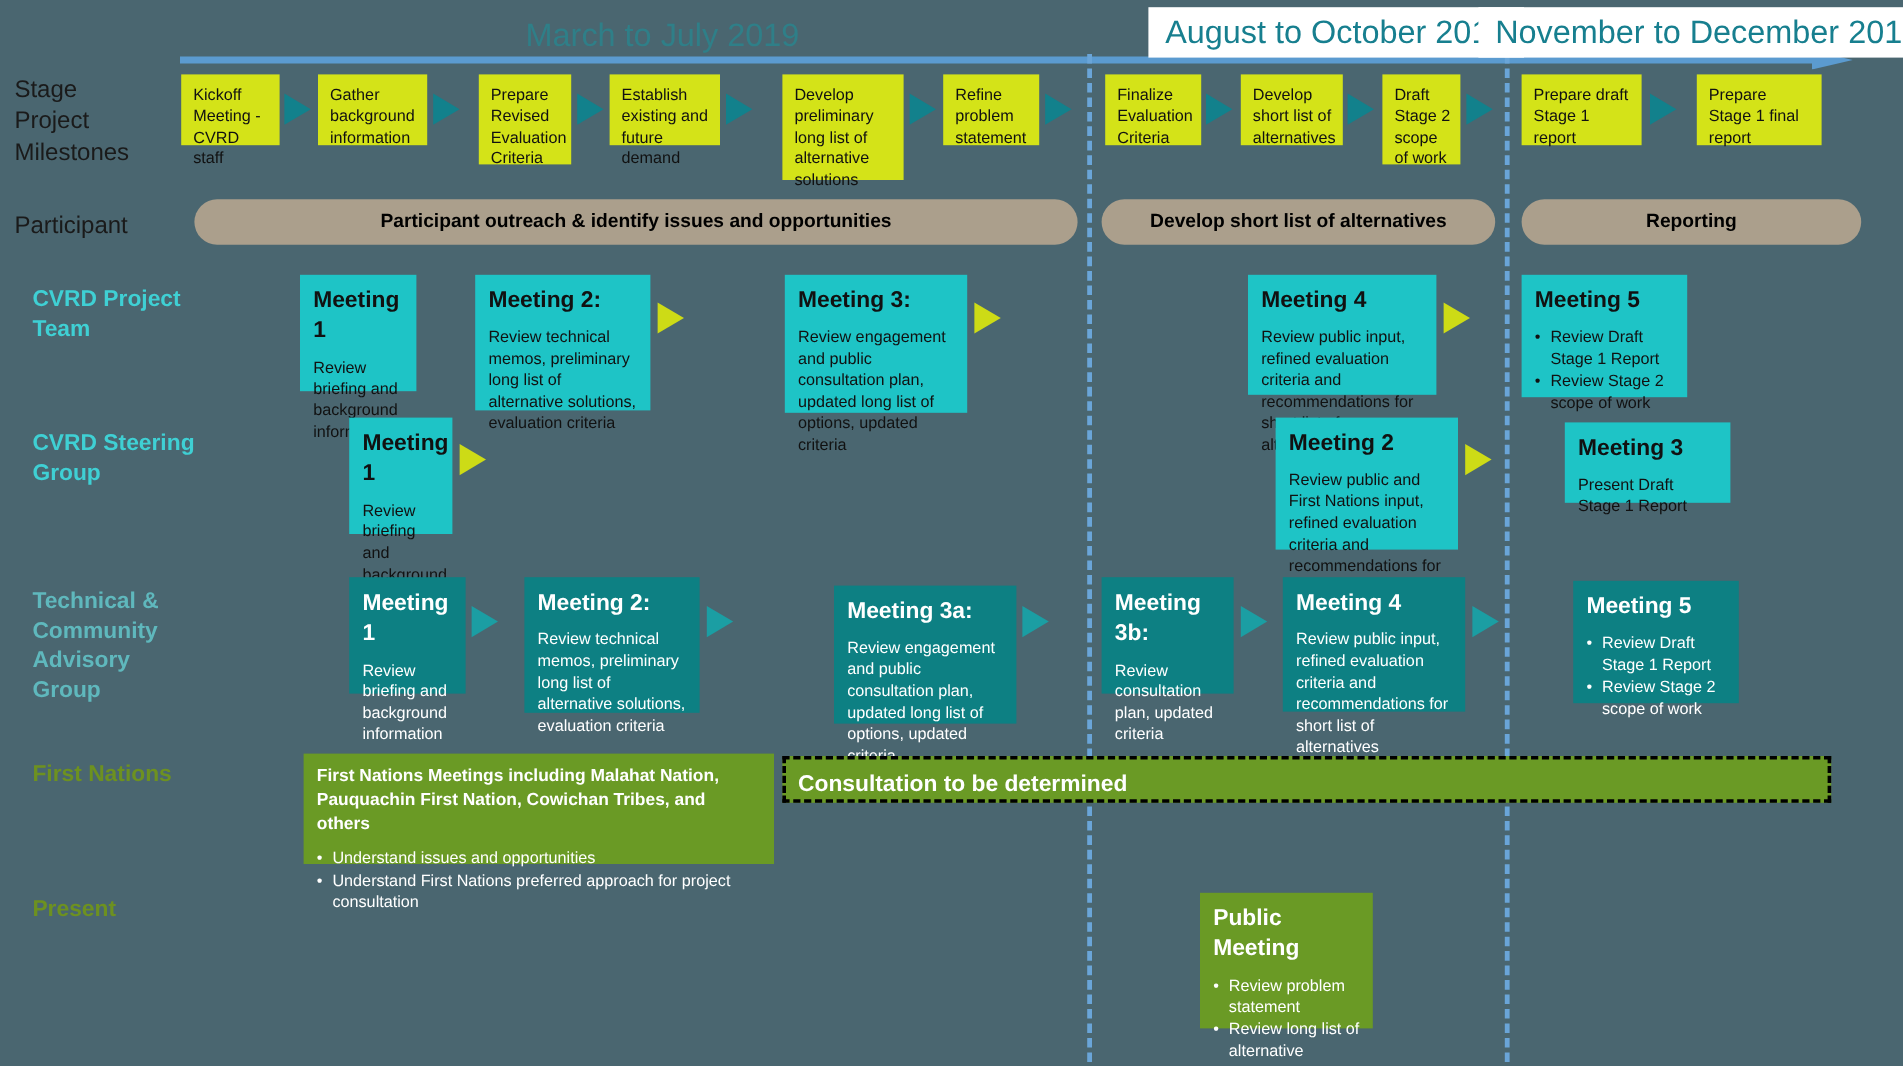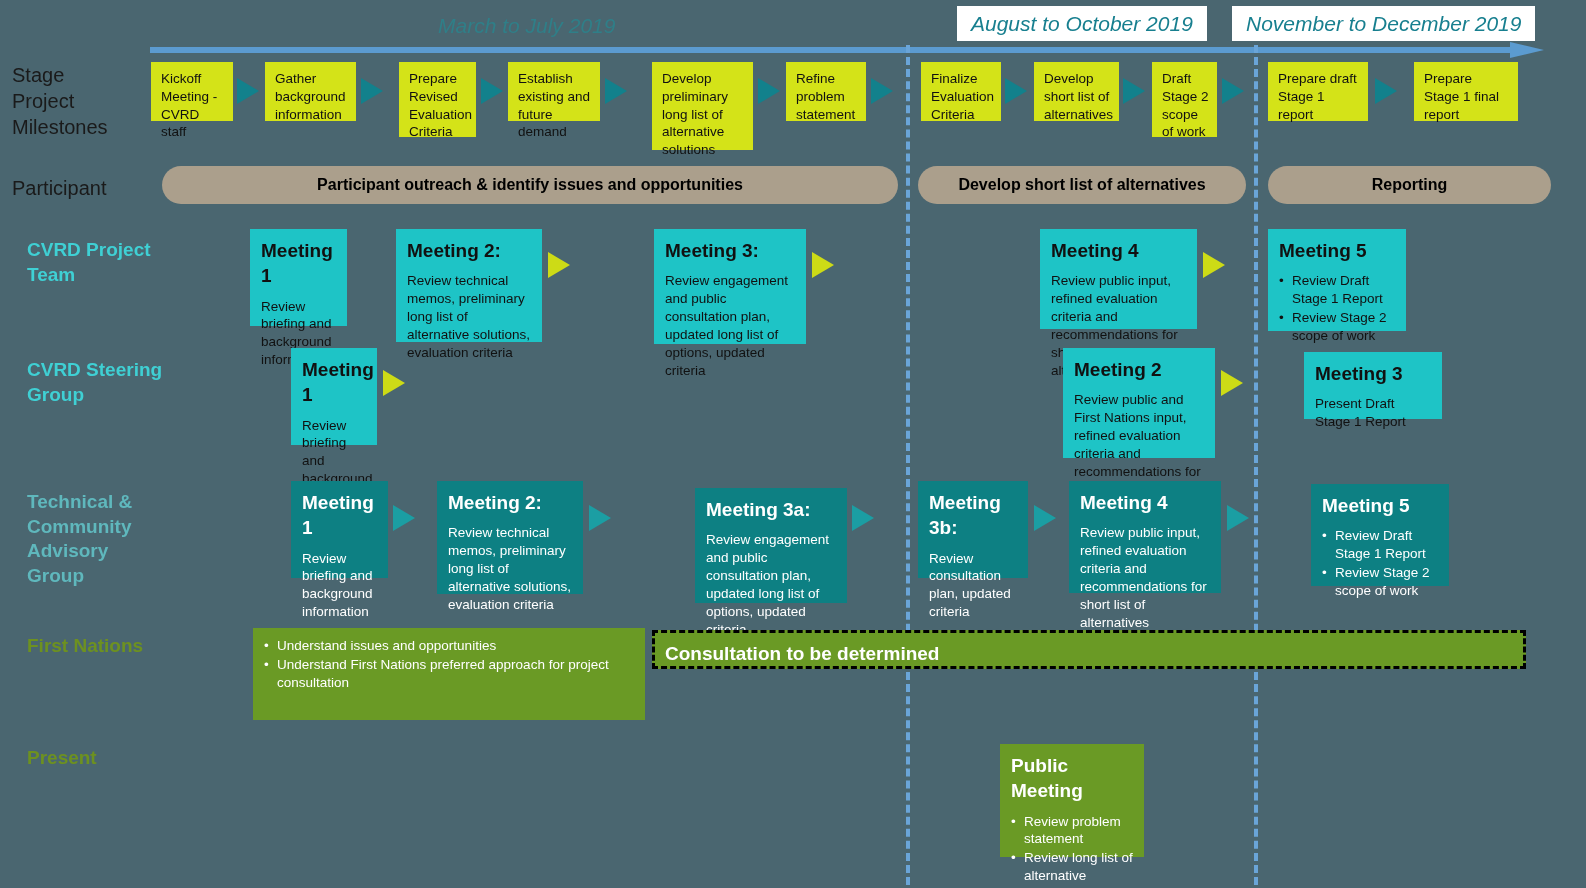--- a/index.html
+++ b/index.html
@@ -13,27 +13,26 @@
   #canvas {
     position: relative;
     width: 1586px;
     height: 888px;
     background: #4a6670;
   }
 
   
   .period-head {
     position: absolute;
-    font-size: 21px;
+    font-size: 27px;
     color: #177f8f;
     text-align: center;
     line-height: 1.2;
     padding: 5px 14px;
     white-space: nowrap;
-    font-style: italic;
   }
   .period-head.boxed { background: #ffffff; }
   .period-head.plain { background: transparent; color: #2f7f88; }
 
   
   #timeline-arrow { position: absolute; left: 150px; top: 42px; width: 1394px; height: 16px; }
 
   
   .divider {
     position: absolute;
@@ -274,20 +273,21 @@
         </ul>
       </div>
       <div class="arrow arrow-teal-mid" style="left: 393px; top: 505px;"></div>
       <div class="arrow arrow-teal-mid" style="left: 589px; top: 505px;"></div>
       <div class="arrow arrow-teal-mid" style="left: 852px; top: 505px;"></div>
       <div class="arrow arrow-teal-mid" style="left: 1034px; top: 505px;"></div>
       <div class="arrow arrow-teal-mid" style="left: 1227px; top: 505px;"></div>
     </div>
   <div id="fn-layer">
       <div class="mbox green-box" style="left: 253px; top: 628px; width: 392px; height: 92px;">
+        <span class="mtitle" style="font-size: 14.5px; line-height: 1.38;">First Nations Meetings including Malahat Nation, Pauquachin First Nation, Cowichan Tribes,  and others</span>
         <ul>
           <li>Understand issues and opportunities</li>
           <li>Understand First Nations preferred approach for project consultation</li>
         </ul>
       </div>
       <div class="mbox green-box-dash" style="left: 652px; top: 630px; width: 874px; height: 39px; padding: 8px 10px;">
         <span class="mtitle" style="margin-bottom: 0px;">Consultation to be determined</span>
       </div>
     </div>
   <div id="pub-layer">

